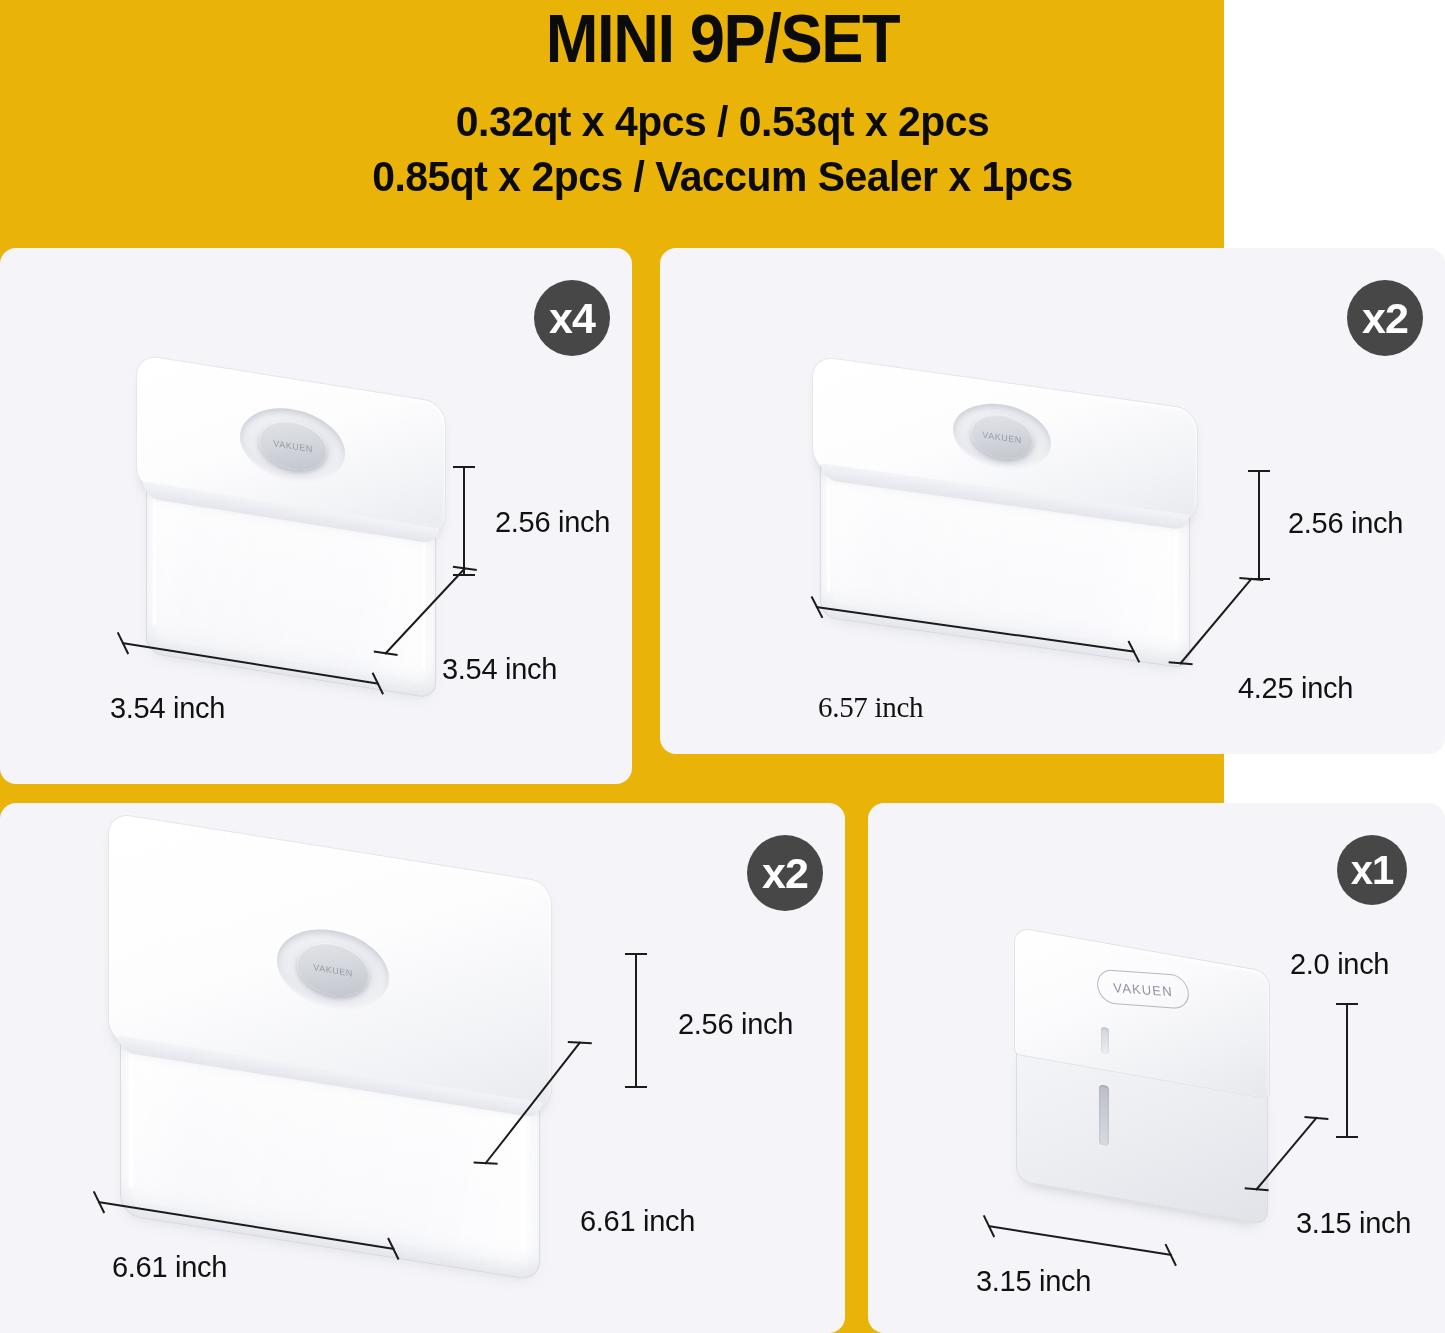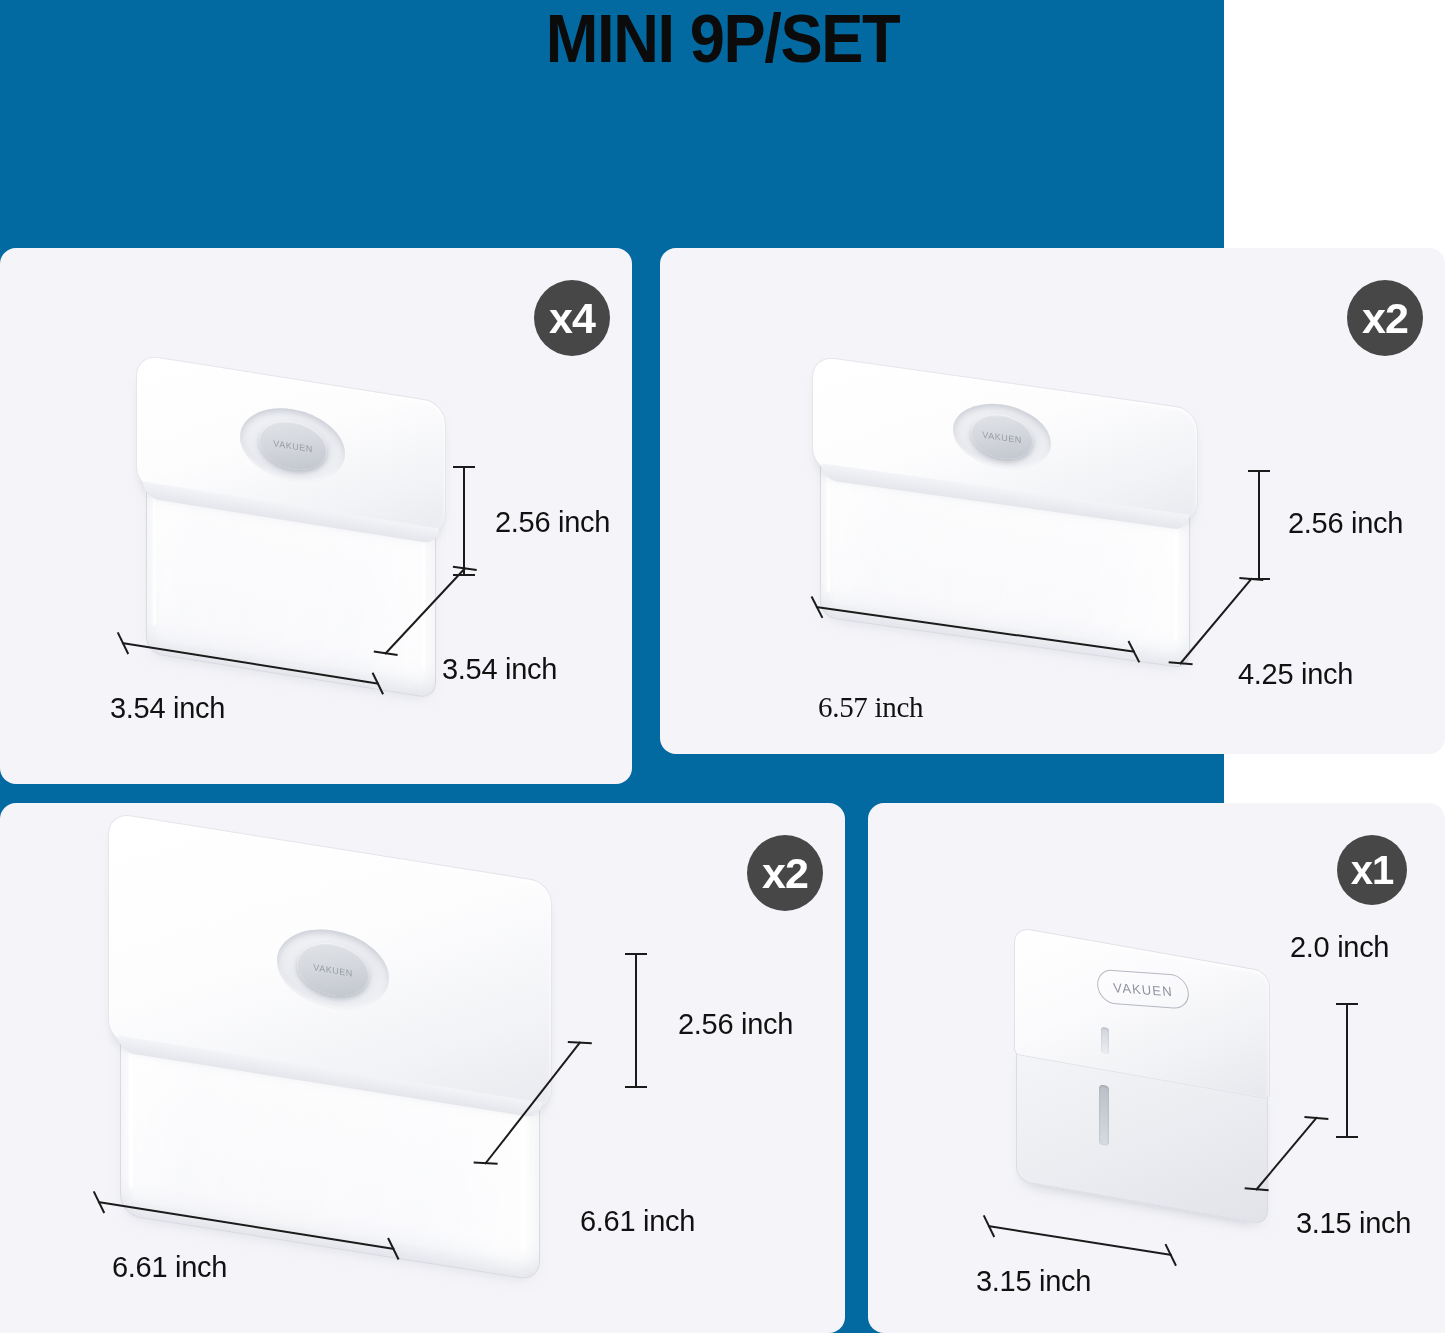--- a/index.html
+++ b/index.html
@@ -3,21 +3,21 @@
 <meta charset="utf-8">
 <title>Mini 9P Set</title>
 <style>
   * { box-sizing: border-box; margin: 0; padding: 0; }
   html, body {
     width: 1445px; height: 1333px;
     background: #ffffff;
     font-family: "Liberation Sans", sans-serif;
     overflow: hidden;
   }
-  .page { position: relative; width: 1224px; height: 1333px; background: #0369a1; }
+  .page { position: relative; width: 1224px; height: 1333px; background: #eab308; }
 
   
   .header { position: absolute; left: 0; top: 0; width: 1445px; text-align: center; }
   .title {
     font-size: 68px; font-weight: 700; letter-spacing: -1.5px;
     color: #0b0b0b; line-height: 1.0; padding-top: 4px;
     transform: scaleX(0.93); transform-origin: center top;
   }
   .subtitle-wrap { margin-top: 22px; }
   .subtitle {
@@ -181,20 +181,24 @@
     box-shadow: inset 0 1px 2px rgba(140,146,158,0.7);
   }
 </style>
 </head>
 <body>
 
 <div class="page">
 
   <div class="header">
     <div class="title">MINI 9P/SET</div>
+    <div class="subtitle-wrap">
+      <div class="subtitle">0.32qt x 4pcs / 0.53qt x 2pcs</div>
+      <div class="subtitle">0.85qt x 2pcs / Vaccum Sealer x 1pcs</div>
+    </div>
   </div>
 
   <div class="panel" id="panel-0">
 
     <div class="badge" id="badge-0">x4</div>
 
     <div class="obj" style="left:118px; top:120px; width:360px; height:330px;">
 
       <div class="glass" style="left:28px; top:118px; width:290px; height:190px; border-radius:6px 6px 16px 16px;
                   transform: skewY(9deg);">
@@ -256,21 +260,21 @@
       </div>
     </div>
 
     <div class="vruler" style="left:598px; top:222px; height:110px;"></div>
     <div class="dim-label" style="left:628px; top:259px;">2.56 inch</div>
 
     <div class="srule angled" style="left:520px; top:415px; width:112px; transform: rotate(-50deg);">
       <span class="tick a"></span>
       <span class="tick b"></span>
     </div>
-    <div class="dim-label" style="left:578px; top:410px;">4.25 inch</div>
+    <div class="dim-label" style="left:578px; top:424px;">4.25 inch</div>
 
     <div class="srule" style="left:156px; top:358px; width:322px; transform: rotate(8deg);">
       <span class="tick a" style="transform:rotate(-35deg);"></span>
       <span class="tick b" style="transform:rotate(-35deg);"></span>
     </div>
     <div class="dim-label" style="left:158px; top:443px;font-family:Liberation Serif, serif;">6.57 inch</div>
   </div>
 
   <div class="panel" id="panel-2">
 
@@ -326,21 +330,21 @@
 
       <div class="sealer-top" style="left:16px; top:6px; width:256px; height:128px; transform: skewY(10deg);">
         <div class="sealer-logo" style="left:82px; top:22px; width:92px; height:34px;">
           <span>VAKUEN</span>
         </div>
         <div class="led-slot" style="left:86px; top:84px; width:8px; height:26px;"></div>
       </div>
     </div>
 
     <div class="vruler" style="left:478px; top:200px; height:135px;"></div>
-    <div class="dim-label" style="left:422px; top:128px;">2.0 inch</div>
+    <div class="dim-label" style="left:422px; top:145px;">2.0 inch</div>
 
     <div class="srule angled" style="left:388px; top:386px; width:95px; transform: rotate(-50deg);">
       <span class="tick a"></span>
       <span class="tick b"></span>
     </div>
     <div class="dim-label" style="left:428px; top:404px;">3.15 inch</div>
 
     <div class="srule" style="left:120px; top:422px; width:186px; transform: rotate(9deg);">
       <span class="tick a" style="transform:rotate(-35deg);"></span>
       <span class="tick b" style="transform:rotate(-35deg);"></span>

